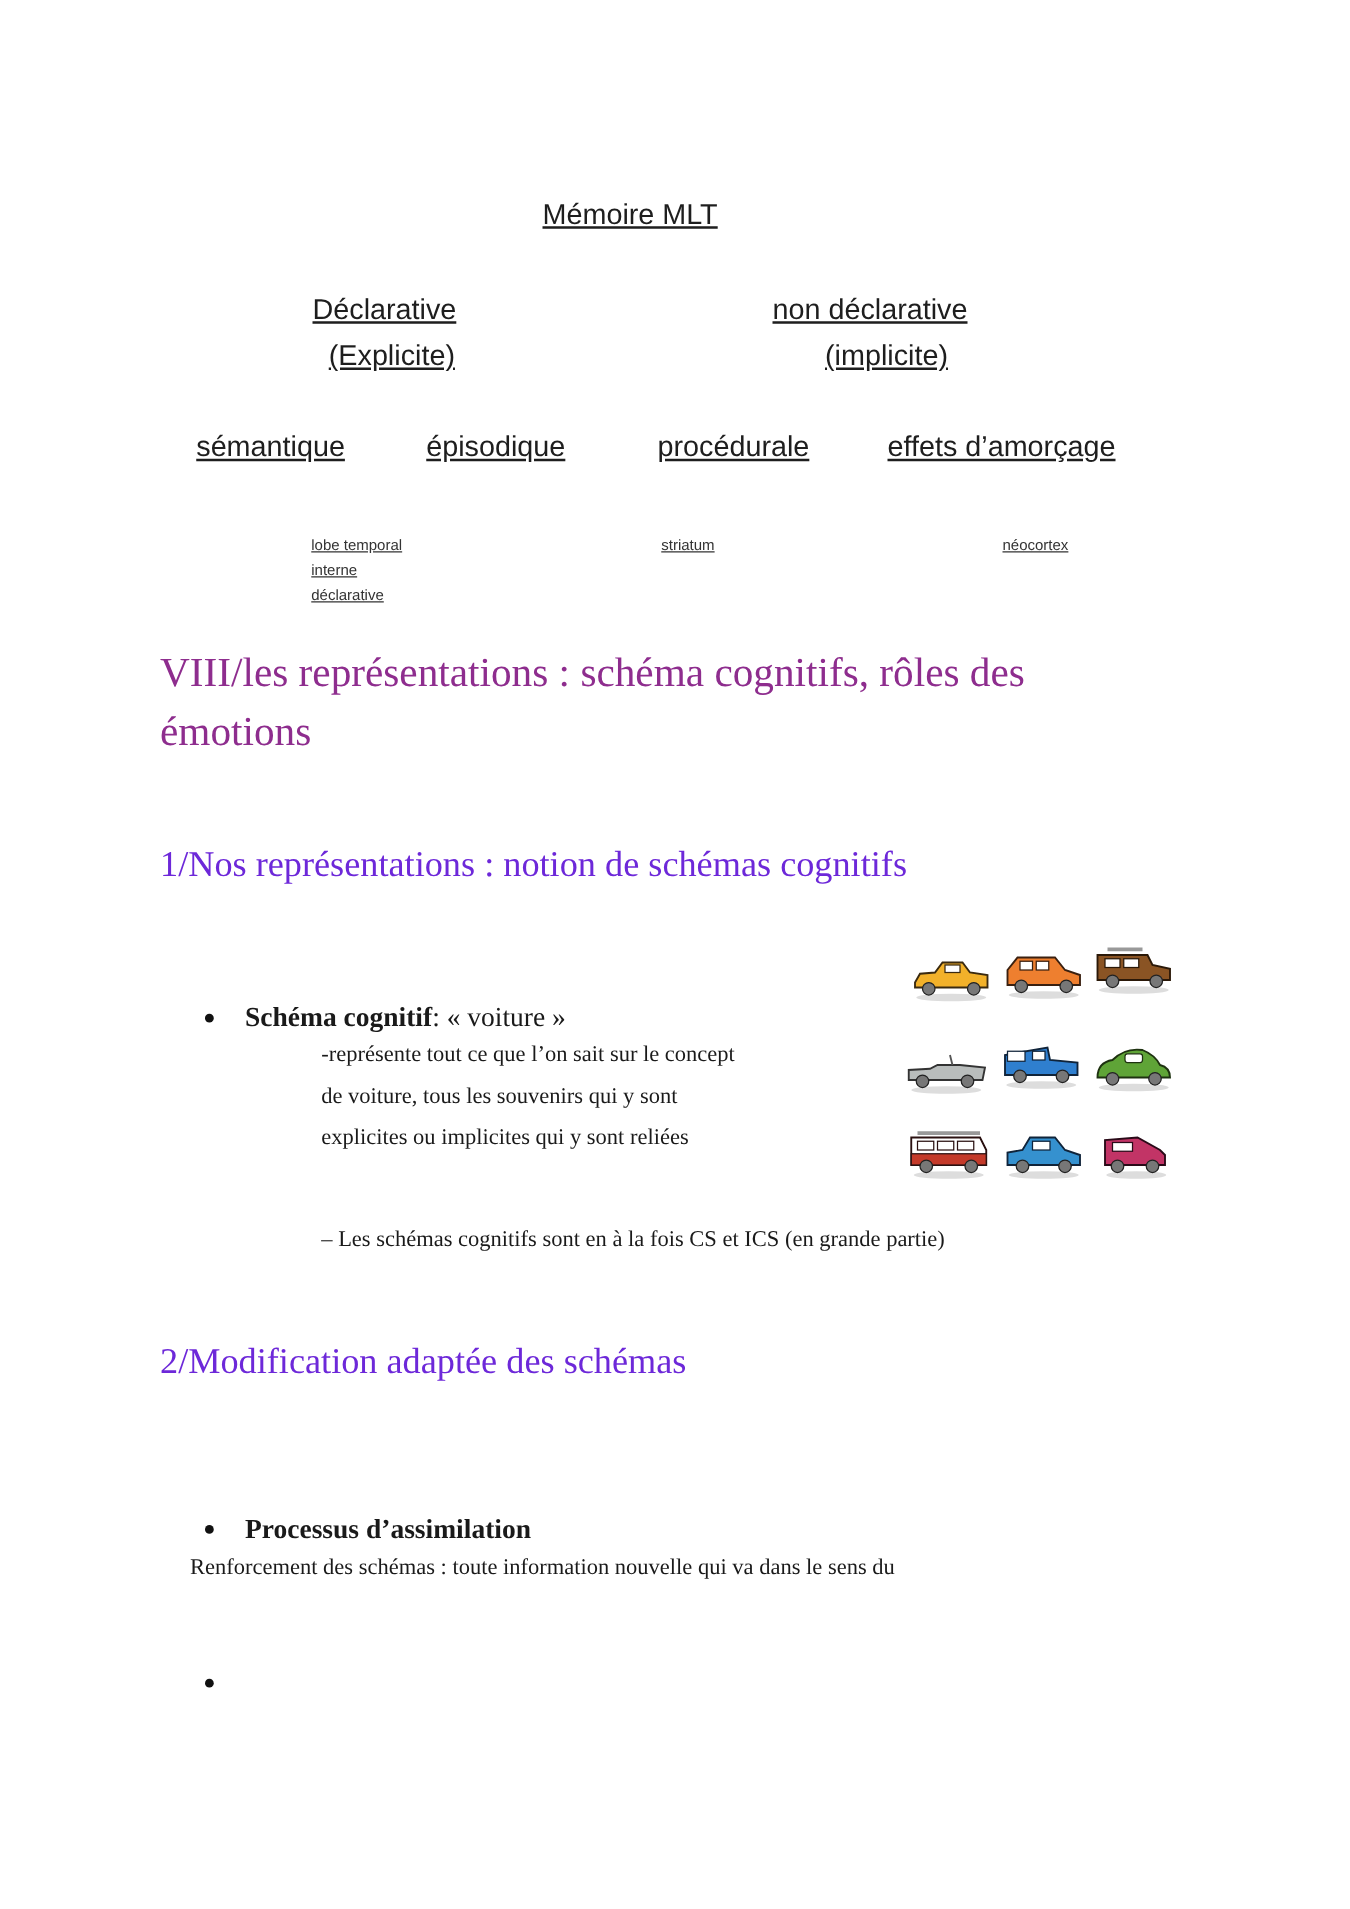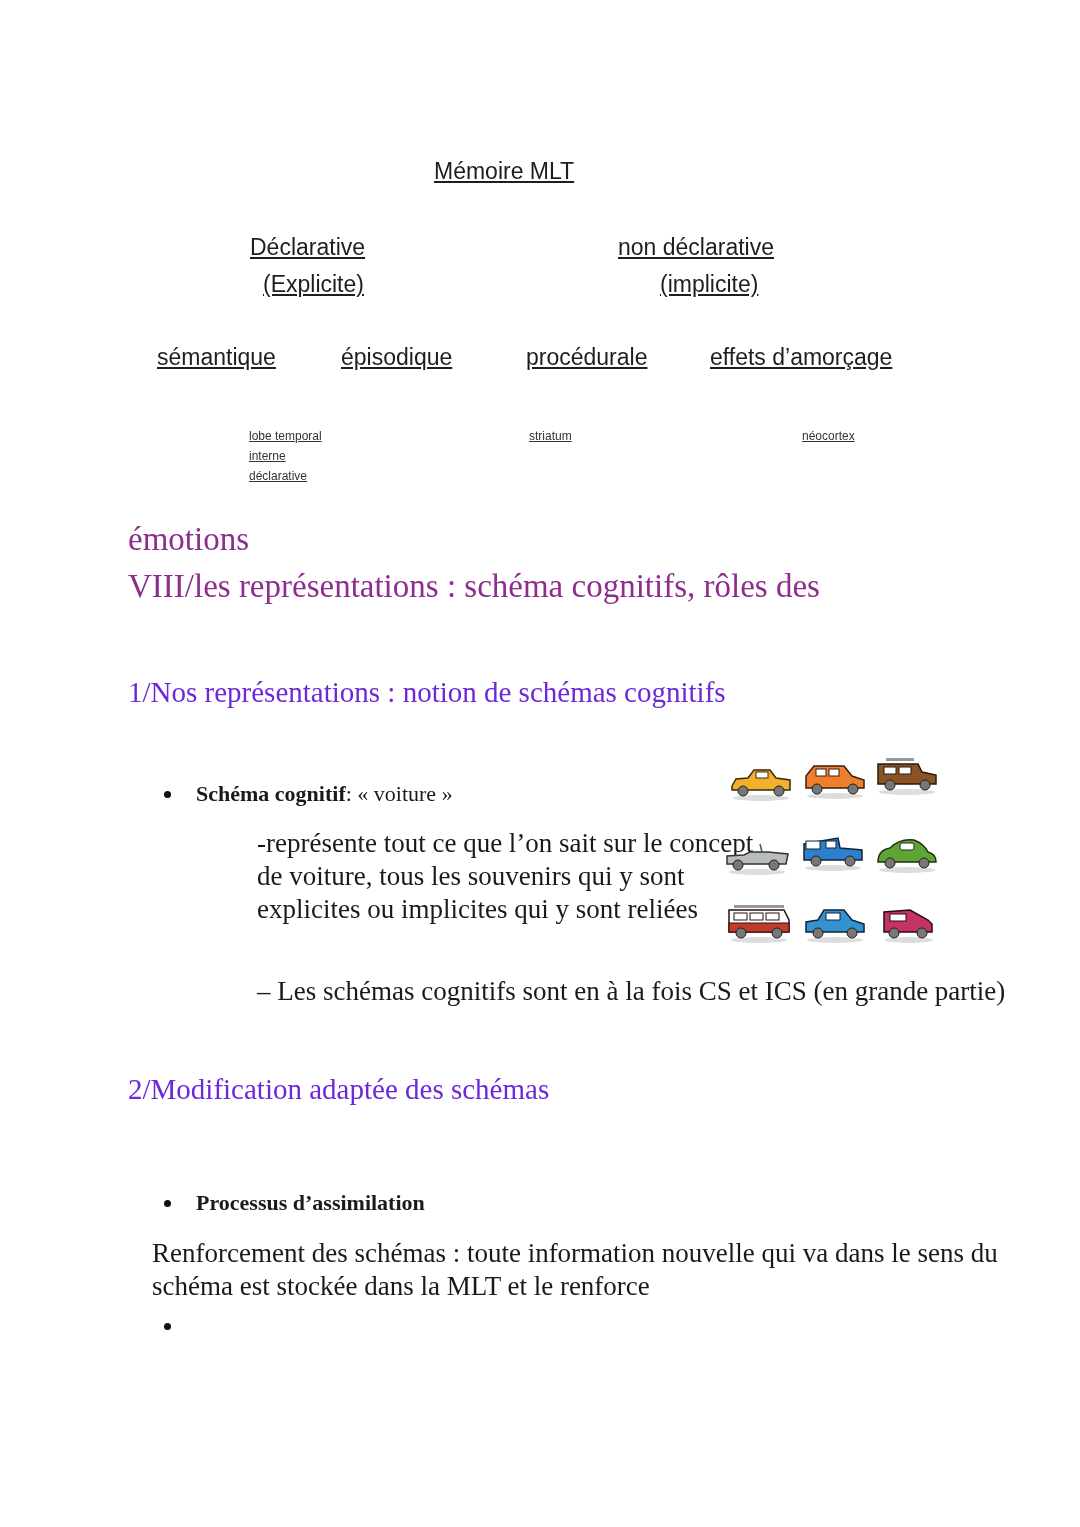--- a/index.html
+++ b/index.html
@@ -11,24 +11,24 @@
   
   .d-title { font-size: 23px; }
   .d-l1 { font-size: 23px; line-height: 37px; }
   .d-l2 { font-size: 23px; }
   .d-l3 { font-size: 12px; line-height: 20px; color: #333; }
 
   
   .h-purple { color: #8e2d8e; font-size: 33px; line-height: 47px; font-family: "Liberation Serif", "DejaVu Serif", serif; }
   .h-blue { color: #6d28d9; font-size: 29px; font-family: "Liberation Serif", "DejaVu Serif", serif; }
 
-  .bullet-line { font-size: 22px; display: flex; align-items: center; }
+  .bullet-line { font-size: 22px; display: flex; align-items: center; margin-top: 20px; }
   .bullet-dot { display: inline-block; width: 7px; height: 7px; border-radius: 50%; background: #111; margin-right: 25px; }
   .bold { font-weight: bold; }
-  .body-text { font-size: 27px; line-height: 33px; }
+  .body-text { font-size: 18px; line-height: 33px; }
 
   
   .car-grid { position: absolute; left: 722px; top: 752px; width: 226px; height: 196px; }
   .car { position: absolute; width: 66px; height: 40px; }
   .car svg { width: 100%; height: 100%; display: block; }
 </style>
 </head>
 <body>
 
 <div>
@@ -52,22 +52,22 @@
   </div>
   <div class="abs sans d-l3" style="left:529px; top:426px;">
     <div>striatum</div>
   </div>
   <div class="abs sans d-l3" style="left:802px; top:426px;">
     <div>néocortex</div>
   </div>
 </div>
 
 <div class="abs h-purple" style="left:128px; top:516px;">
+  <div>VIII/les représentations : schéma cognitifs, rôles des</div>
   <div>émotions</div>
-  <div>VIII/les représentations : schéma cognitifs, rôles des</div>
 </div>
 
 <div class="abs h-blue" style="left:128px; top:676px;">1/Nos représentations : notion de schémas cognitifs</div>
 
 <div class="abs serif bullet-line" style="left:164px; top:781px;">
   <span class="bullet-dot"></span>
   <span class="bold">Schéma cognitif</span>
     <span> : « voiture »</span>
 </div>
 
@@ -176,18 +176,17 @@
 
 <div class="abs h-blue" style="left:128px; top:1073px;">2/Modification adaptée des schémas</div>
 
 <div class="abs serif bullet-line" style="left:164px; top:1190px;">
   <span class="bullet-dot"></span>
   <span class="bold">Processus d’assimilation</span>
 </div>
 
 <div class="abs serif body-text" style="left:128px; top:1237px;margin-left:24px;">
   <div>Renforcement des schémas : toute information nouvelle qui va dans le sens du</div>
-  <div>schéma est stockée dans la MLT et le renforce</div>
 </div>
 
 <div class="abs serif bullet-line" style="left:164px; top:1323px;">
   <span class="bullet-dot"></span>
 </div>
 
 </body></html>

